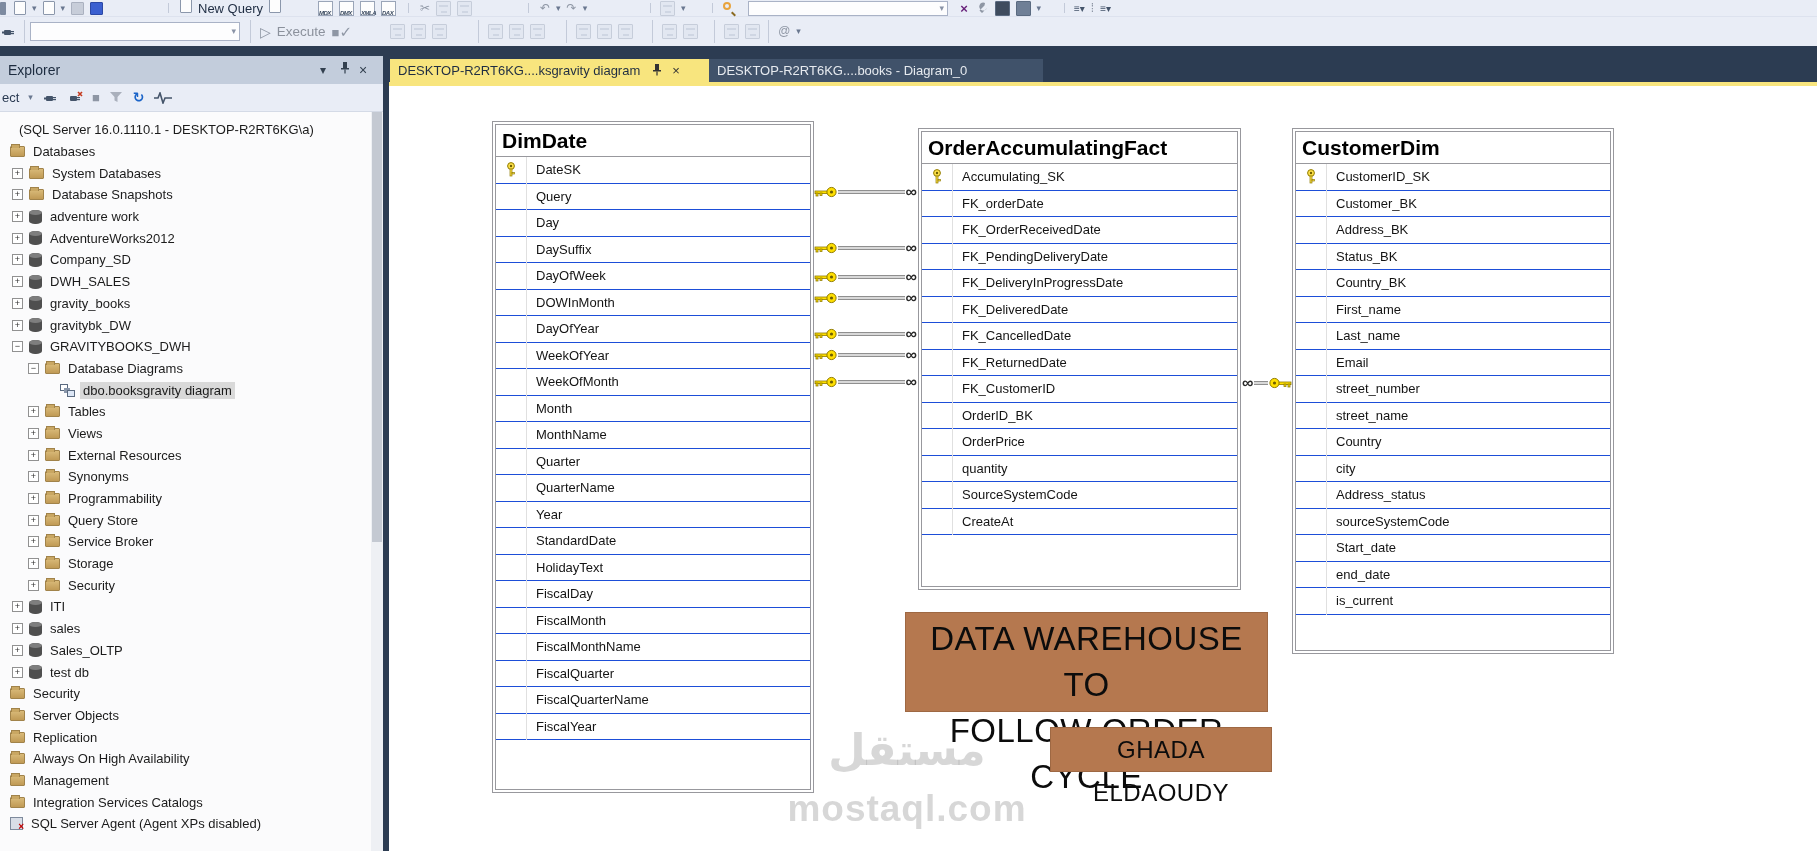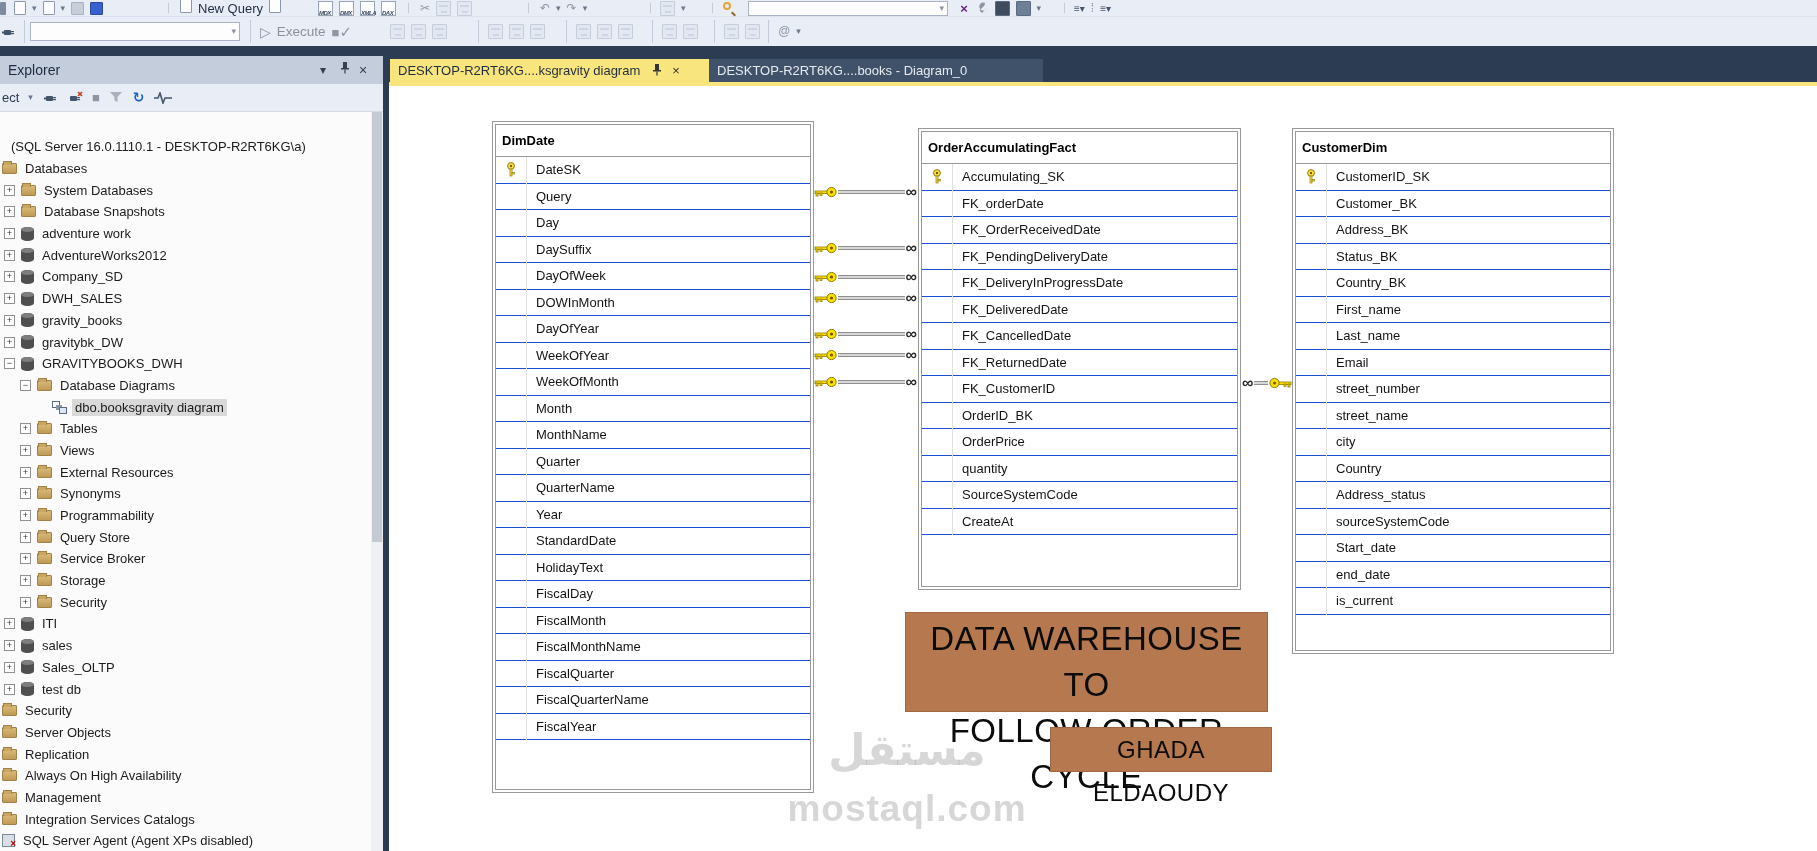--- a/index.html
+++ b/index.html
@@ -51,21 +51,21 @@
   
   #oehdr{position:absolute;left:0;top:56px;width:383px;height:28px;background:#c3cddc;display:flex;align-items:center;}
   #oehdr .title{font-size:14px;color:#1c2b3f;margin-left:8px;}
   #oehdr .hico{position:absolute;top:6px;font-size:12px;color:#33404f;line-height:16px;}
   #oetb{position:absolute;left:0;top:84px;width:386px;height:28px;background:#e9edf6;border-bottom:1px solid #d4dae6;}
   #oetb .tgrp{gap:9px;}
   #oetb .txt{font-size:13px;color:#2a3a52;}
   #oepanel{position:absolute;left:0;top:112px;width:383px;height:739px;background:#fbfbfc;}
   #oescroll{position:absolute;left:371px;top:0;width:12px;height:739px;background:#eef0f4;}
   #oescroll .thumb{position:absolute;left:1px;top:0;width:10px;height:430px;background:#c4c9d2;}
-  #tree{position:absolute;left:0;top:0;width:371px;height:739px;padding-top:24px;overflow:hidden;font-size:13px;}
+  #tree{position:absolute;left:8px;top:0;width:371px;height:739px;padding-top:7px;overflow:hidden;font-size:13px;}
   .trow{height:21.7px;display:flex;align-items:center;white-space:nowrap;}
   .exp{flex:none;width:11px;height:11px;border:1px solid #919191;background:#fff;color:#333;
        font-size:9px;line-height:9px;text-align:center;margin-right:6px;}
   .ticon{flex:none;margin-right:5px;position:relative;}
   .folder{width:15px;height:11px;background:linear-gradient(#d9ba79,#c09a55);border:1px solid #a1834a;border-radius:1px;}
   .folder:before{content:"";position:absolute;left:0;top:-3px;width:7px;height:3px;background:#c9a763;border:1px solid #a1834a;border-bottom:none;}
   .db{width:13px;height:14px;background:#4f4f4f;border-radius:6px/3px;}
   .db:before{content:"";position:absolute;left:0;top:0;width:13px;height:5px;background:#7e7e7e;border-radius:50%;}
   .diagic{width:15px;height:13px;}
   .diagic:before{content:"";position:absolute;left:0;top:0;width:6px;height:5px;border:1px solid #5a6a80;background:#fff;}
@@ -74,21 +74,21 @@
   .agent:after{content:"×";position:absolute;right:-2px;bottom:-3px;color:#c40000;font-size:10px;font-weight:bold;}
   .tlab{padding:1px 3px;}
   .trow.sel .tlab{background:#d9d9d9;}
 
   #divider{position:absolute;left:383px;top:46px;width:6px;height:805px;background:#2c3c52;}
 
   
   #doc{position:absolute;left:389px;top:86px;width:1428px;height:765px;background:#ffffff;overflow:hidden;}
   .dtable{position:absolute;background:#fff;border:1px solid #98989d;padding:2px;}
   .din{border:1px solid #98989d;height:100%;position:relative;overflow:hidden;}
-  .thead{height:32px;line-height:31px;font-size:13px;font-weight:bold;color:#000;padding-left:6px;border-bottom:1px solid #98989d;}
+  .thead{height:32px;line-height:31px;font-size:21px;font-weight:bold;color:#000;padding-left:6px;border-bottom:1px solid #98989d;}
   .trows{position:relative;}
   .colline{position:absolute;left:30px;top:0;width:1px;background:#e0e0e0;}
   .frow{height:26.5px;display:flex;align-items:center;border-bottom:1px solid #1d4ed8;text-align:center;}
   .kcell{flex:none;width:30px;display:flex;justify-content:center;}
   .fname{font-size:13px;color:#141414;padding-left:10px;}
 
   .conn{position:absolute;height:14px;display:flex;align-items:center;}
   .cline{flex:1;height:4px;background:#d8d8d8;border-top:1px solid #8f8f8f;border-bottom:1px solid #8f8f8f;}
   .cinf{font-size:16px;font-weight:bold;color:#2a2a2a;line-height:14px;padding:0 1px;}
 
@@ -686,25 +686,25 @@
               <div class="frow">
                 <div class="kcell"></div>
                 <div class="fname">street_number</div>
               </div>
               <div class="frow">
                 <div class="kcell"></div>
                 <div class="fname">street_name</div>
               </div>
               <div class="frow">
                 <div class="kcell"></div>
+                <div class="fname">Country</div>
+              </div>
+              <div class="frow">
+                <div class="kcell"></div>
                 <div class="fname">city</div>
-              </div>
-              <div class="frow">
-                <div class="kcell"></div>
-                <div class="fname">Country</div>
               </div>
               <div class="frow">
                 <div class="kcell"></div>
                 <div class="fname">Address_status</div>
               </div>
               <div class="frow">
                 <div class="kcell"></div>
                 <div class="fname">sourceSystemCode</div>
               </div>
               <div class="frow">

